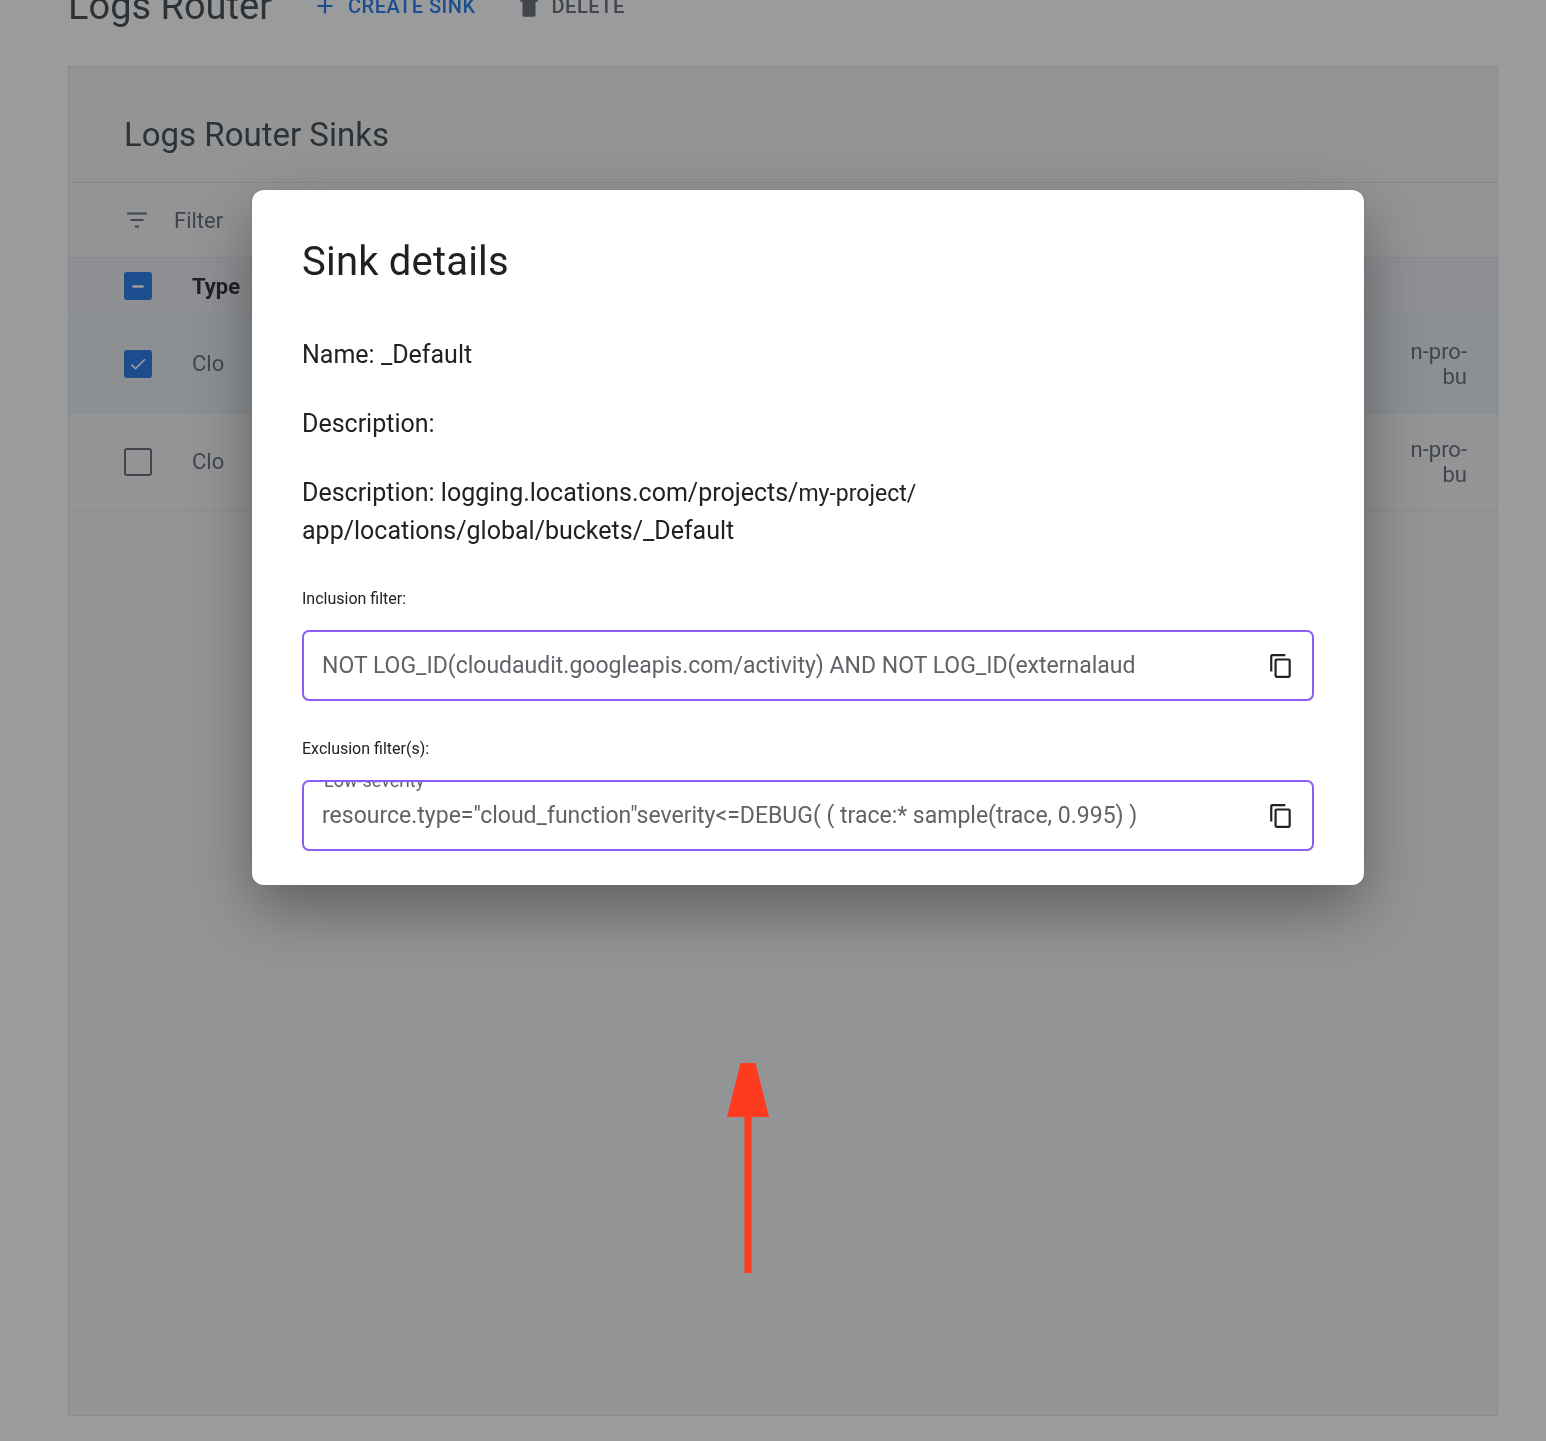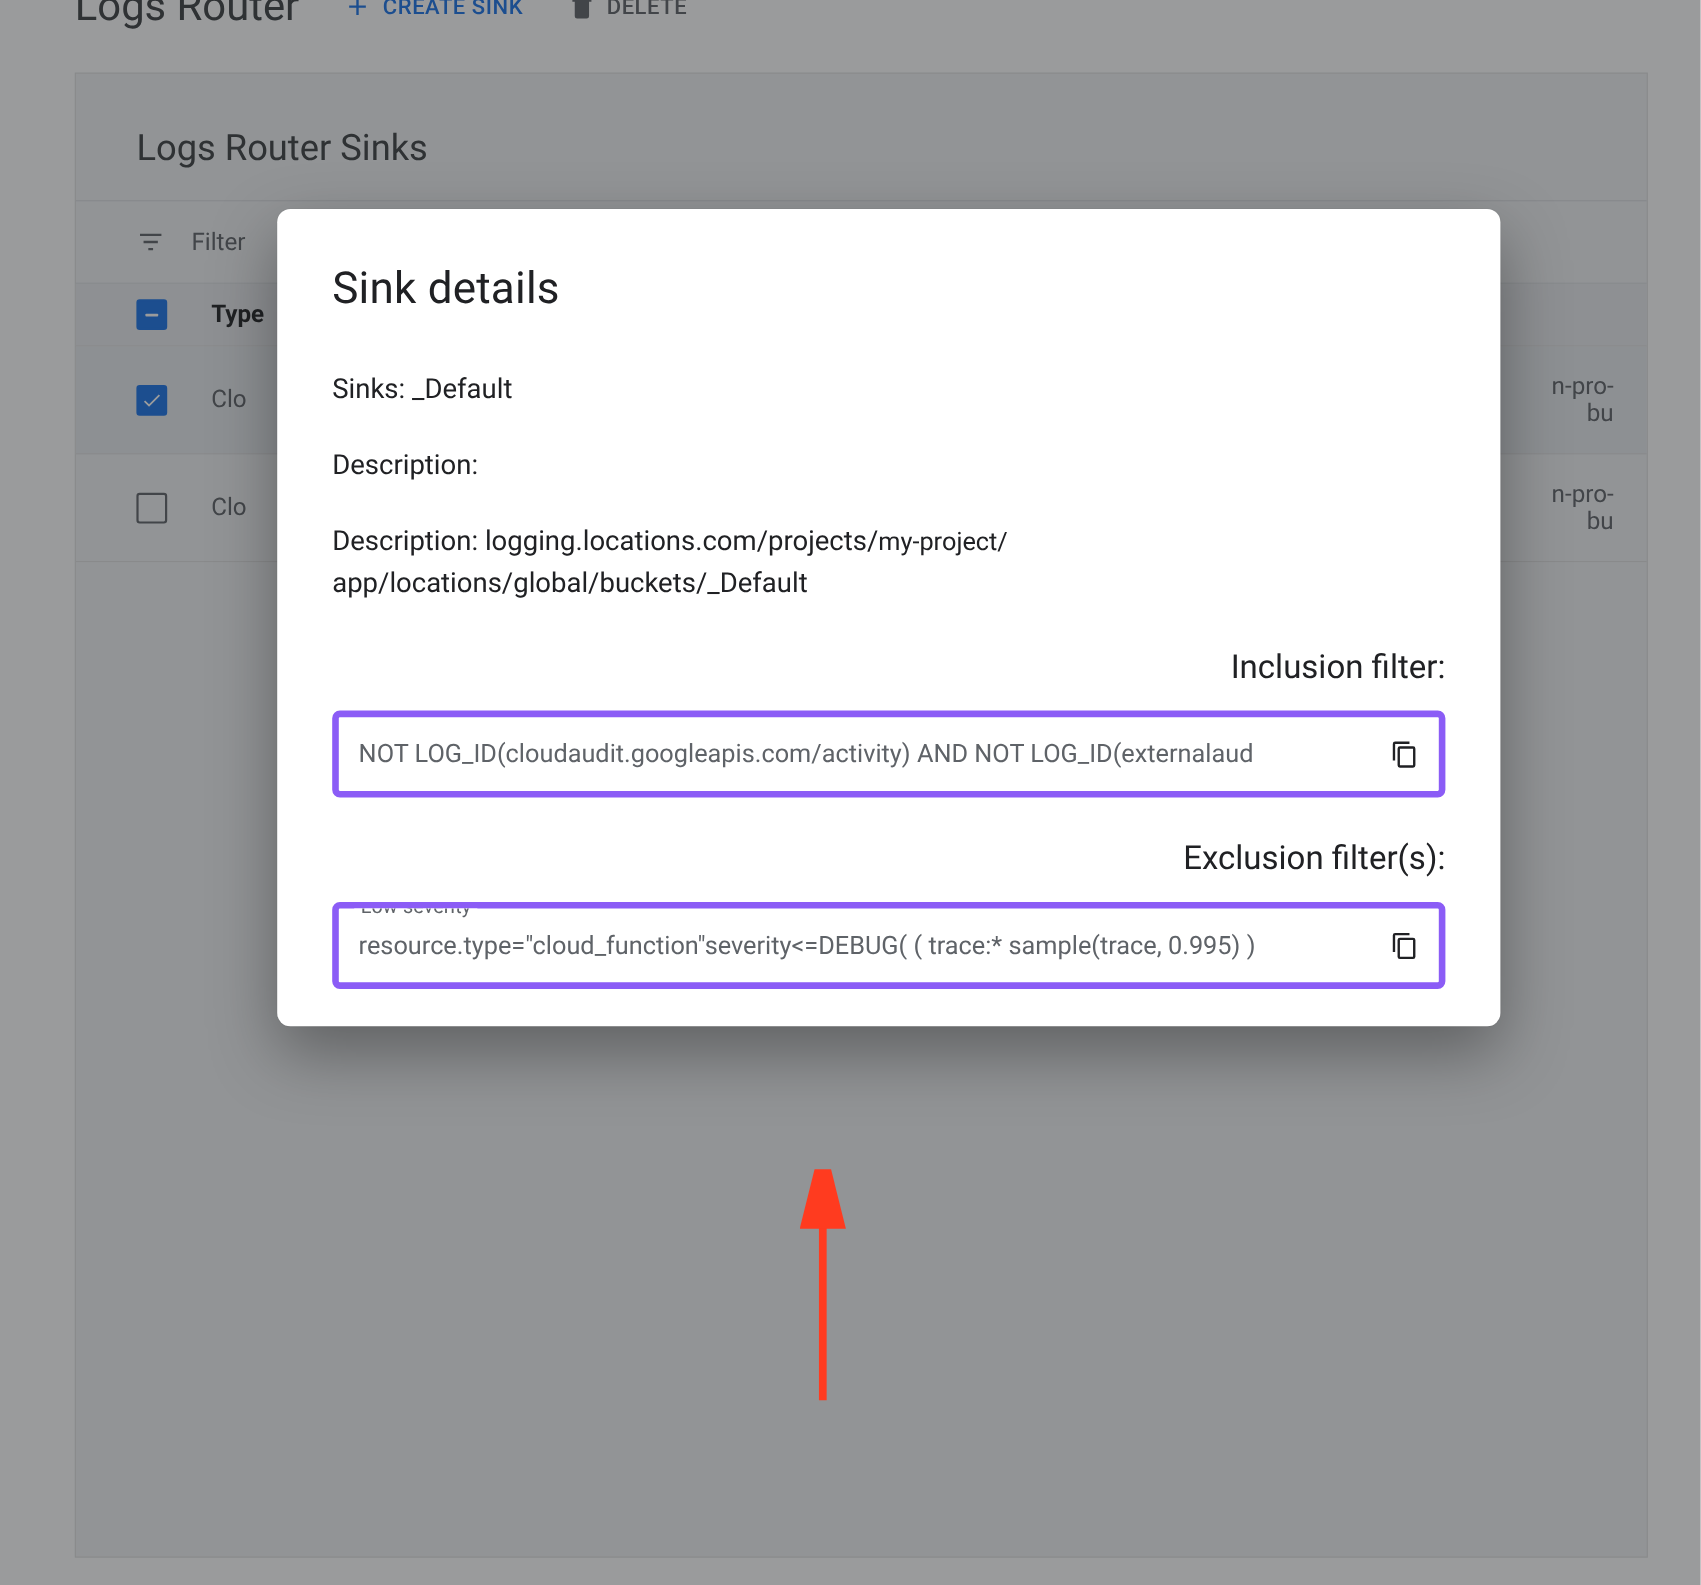--- a/index.html
+++ b/index.html
@@ -96,25 +96,25 @@
     border-radius: 12px;
     box-shadow: 0 24px 60px rgba(0,0,0,0.35), 0 0 0 1px rgba(0,0,0,0.02);
     padding: 48px 50px 34px 50px;
     color: #202124;
   }
   .dialog-title { font-size: 40px; font-weight: 400; margin-bottom: 51px; letter-spacing: 0.2px; }
   .field-line { font-size: 25px; margin-bottom: 30px; line-height: 1.55; }
   .field-line .lbl { display: inline; }
   .field-line .val { display: inline; }
   .mono-seg { font-family: inherit; }
-  .section-label { font-size: 30px; margin: 38px 0 22px 0; text-align: right; }
+  .section-label { font-size: 16px; margin: 38px 0 22px 0; }
 
   .code-box {
     position: relative;
-    border: 6px solid #8b5cf6;
+    border: 2px solid #8b5cf6;
     border-radius: 7px;
     padding: 20px 68px 20px 18px;
     font-size: 23px;
     color: #5f6368;
     white-space: nowrap;
     overflow: hidden;
   }
   .code-box.with-legend { margin-top: 8px; }
   .code-box .legend {
     position: absolute;
@@ -228,21 +228,21 @@
     </div>
   </div>
 </div>
 
 <div class="modal-scrim"></div>
 
 <div class="dialog">
   <div class="dialog-title">Sink details</div>
 
   <div class="field-line">
-    <span class="lbl">Sinks:</span>
+    <span class="lbl">Name:</span>
     <span> </span>
     <span class="val">_Default</span>
   </div>
 
   <div class="field-line">
     <span class="lbl">Description:</span>
     <span class="val"></span>
   </div>
 
 

